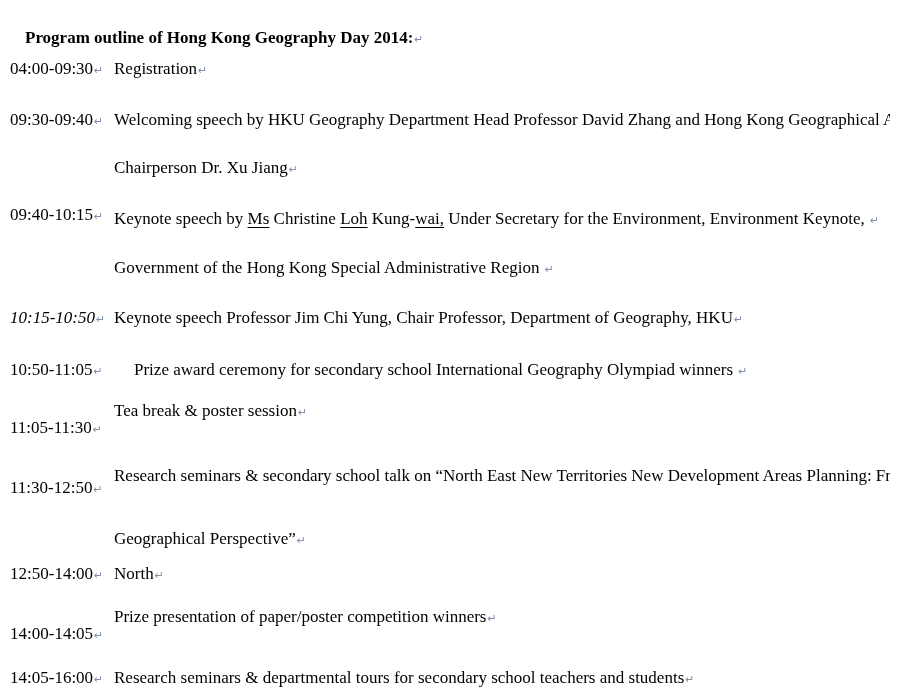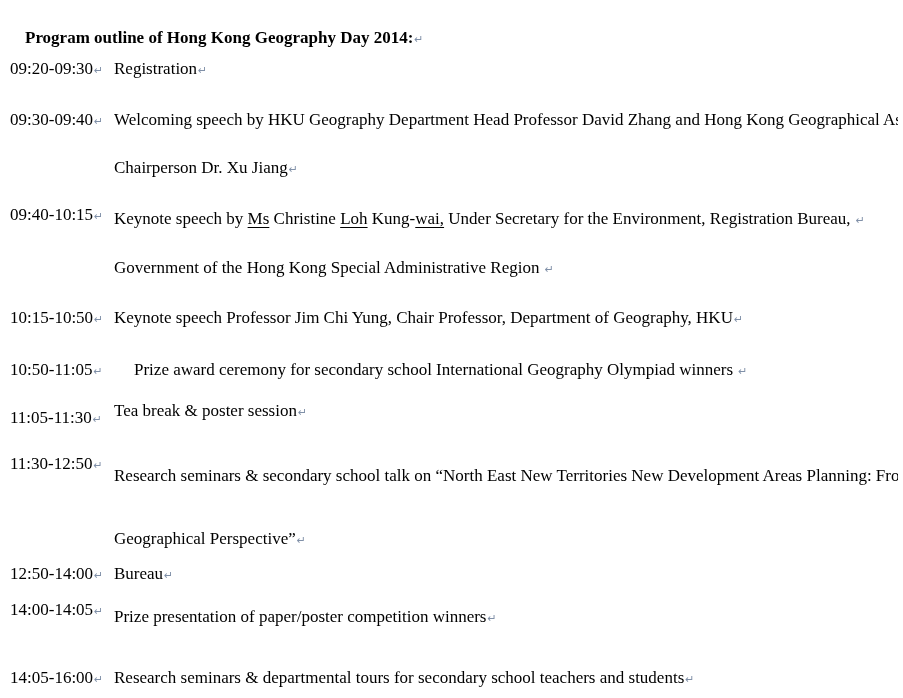--- a/index.html
+++ b/index.html
@@ -5,21 +5,20 @@
   html, body { margin: 0; padding: 0; background: #ffffff; }
   .page {
     position: relative;
     width: 890px;
     height: 698px;
     background: #ffffff;
     overflow: hidden;
     font-family: "Liberation Serif", serif;
     font-size: 17px;
     color: #000000;
-    padding-left: 8px;
   }
   .line {
     position: absolute;
     white-space: pre;
     line-height: 20px;
   }
   .title-line { font-weight: bold; }
   .mark {
     font-family: "DejaVu Sans", sans-serif;
     font-size: 11px;
@@ -37,37 +36,37 @@
   }
 </style>
 </head>
 <body>
 
 <div class="page">
   <div class="line title-line" style="top:8px; left:8px;">
     <span>Program outline of Hong Kong Geography Day 2014:</span><span class="mark">↵</span>
   </div>
   <div id="schedule-layer">
-      <div class="line time-cell" style="top: 59px; left: 10px;"><span>09:20-09:30</span><span class="mark">↵</span></div>
+      <div class="line time-cell" style="top: 59px; left: 10px;"><span>04:00-09:30</span><span class="mark">↵</span></div>
       <div class="line desc-cell" style="top: 59px; left: 114px; text-align: center;"><span class="">Registration</span><span class="mark">↵</span></div>
       <div class="line time-cell" style="top: 110px; left: 10px;"><span>09:30-09:40</span><span class="mark">↵</span></div>
       <div class="line desc-cell" style="top: 110px; left: 114px;"><span class="">Welcoming speech by HKU Geography Department Head Professor David Zhang and Hong Kong Geographical Association</span></div>
       <div class="line desc-cell" style="top: 158px; left: 114px;"><span class="">Chairperson Dr. Xu Jiang</span><span class="mark">↵</span></div>
       <div class="line time-cell" style="top: 205px; left: 10px;"><span>09:40-10:15</span><span class="mark">↵</span></div>
-      <div class="line desc-cell" style="top: 209px; left: 114px;"><span class="">Keynote speech by </span><span class="sq">Ms</span><span class=""> Christine </span><span class="sq">Loh</span><span class=""> Kung-</span><span class="sq">wai,</span><span class=""> Under Secretary for the Environment, Registration Bureau, </span><span class="mark">↵</span></div>
+      <div class="line desc-cell" style="top: 209px; left: 114px;"><span class="">Keynote speech by </span><span class="sq">Ms</span><span class=""> Christine </span><span class="sq">Loh</span><span class=""> Kung-</span><span class="sq">wai,</span><span class=""> Under Secretary for the Environment, Environment Keynote, </span><span class="mark">↵</span></div>
       <div class="line desc-cell" style="top: 258px; left: 114px;"><span class="">Government of the Hong Kong Special Administrative Region </span><span class="mark">↵</span></div>
-      <div class="line time-cell" style="top: 308px; left: 10px;"><span>10:15-10:50</span><span class="mark">↵</span></div>
+      <div class="line time-cell" style="top: 308px; left: 10px; font-style: italic;"><span>10:15-10:50</span><span class="mark">↵</span></div>
       <div class="line desc-cell" style="top: 308px; left: 114px;"><span class="">Keynote speech Professor Jim Chi Yung, Chair Professor, Department of Geography, HKU</span><span class="mark">↵</span></div>
       <div class="line time-cell" style="top: 360px; left: 10px;"><span>10:50-11:05</span><span class="mark">↵</span></div>
       <div class="line desc-cell" style="top: 360px; left: 114px; margin-left: 20px;"><span class="">Prize award ceremony for secondary school International Geography Olympiad winners </span><span class="mark">↵</span></div>
-      <div class="line time-cell" style="top: 408px; left: 10px;"><span>11:05-11:30</span><span class="mark">↵</span></div>
+      <div class="line time-cell" style="top: 418px; left: 10px;"><span>11:05-11:30</span><span class="mark">↵</span></div>
       <div class="line desc-cell" style="top: 401px; left: 114px;"><span class="">Tea break &amp; poster session</span><span class="mark">↵</span></div>
-      <div class="line time-cell" style="top: 454px; left: 10px;"><span>11:30-12:50</span><span class="mark">↵</span></div>
+      <div class="line time-cell" style="top: 478px; left: 10px;"><span>11:30-12:50</span><span class="mark">↵</span></div>
       <div class="line desc-cell" style="top: 466px; left: 114px;"><span class="">Research seminars &amp; secondary school talk on “North East New Territories New Development Areas Planning: From a</span></div>
       <div class="line desc-cell" style="top: 513px; left: 114px; margin-top: 16px;"><span class="">Geographical Perspective”</span><span class="mark">↵</span></div>
       <div class="line time-cell" style="top: 564px; left: 10px;"><span>12:50-14:00</span><span class="mark">↵</span></div>
-      <div class="line desc-cell" style="top: 564px; left: 114px;"><span class="">Bureau</span><span class="mark">↵</span></div>
-      <div class="line time-cell" style="top: 600px; left: 10px;"><span>14:00-14:05</span><span class="mark">↵</span></div>
+      <div class="line desc-cell" style="top: 564px; left: 114px;"><span class="">North</span><span class="mark">↵</span></div>
+      <div class="line time-cell" style="top: 624px; left: 10px;"><span>14:00-14:05</span><span class="mark">↵</span></div>
       <div class="line desc-cell" style="top: 607px; left: 114px;"><span class="">Prize presentation of paper/poster competition winners</span><span class="mark">↵</span></div>
       <div class="line time-cell" style="top: 668px; left: 10px;"><span>14:05-16:00</span><span class="mark">↵</span></div>
       <div class="line desc-cell" style="top: 668px; left: 114px;"><span class="">Research seminars &amp; departmental tours for secondary school teachers and students</span><span class="mark">↵</span></div>
     </div>
 </div>
 
 </body></html>

